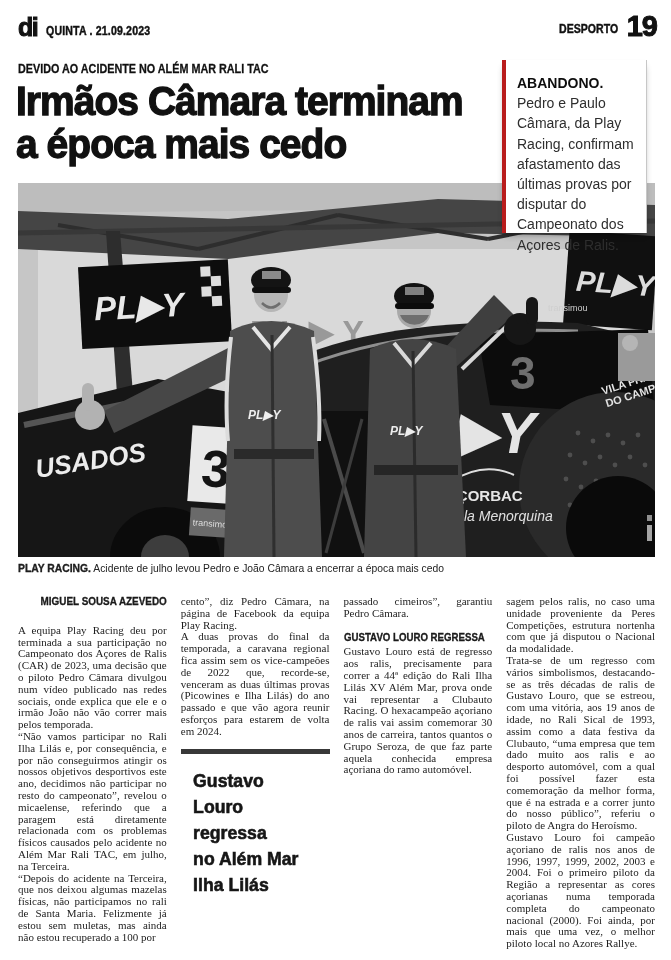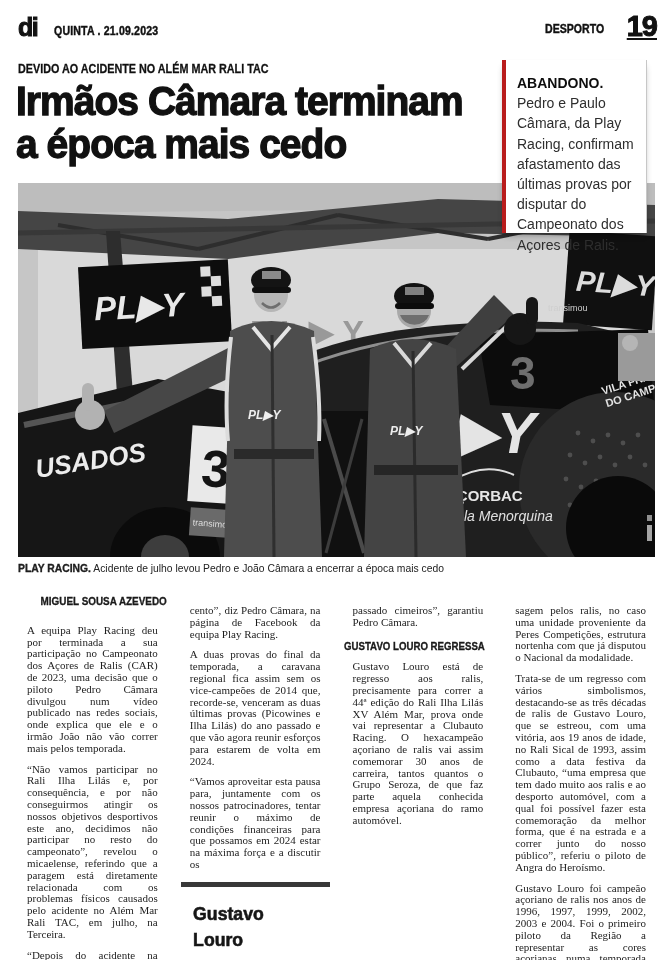--- a/index.html
+++ b/index.html
@@ -1,24 +1,24 @@
 <!DOCTYPE html>
 <html><head>
 <meta charset="utf-8">
 <style>
   html,body{margin:0;padding:0;background:#efefef;}
   .page{position:relative;width:671px;height:960px;background:#fff;overflow:hidden;
         font-family:"Liberation Sans",sans-serif;color:#111;}
   
-  .masthead{position:absolute;top:18px;left:18px;display:flex;align-items:flex-end;gap:17px;}
+  .masthead{position:absolute;top:18px;left:18px;display:flex;align-items:flex-end;gap:9px;}
   .logo{font-size:25px;font-weight:bold;letter-spacing:-1.5px;line-height:.78;-webkit-text-stroke:1px #111;}
   .mast-date{font-size:12px;font-weight:bold;letter-spacing:.2px;transform:scaleX(.88);transform-origin:left bottom;-webkit-text-stroke:.4px #111;white-space:nowrap;}
-  .header-right{position:absolute;top:12px;right:14px;display:flex;align-items:flex-start;gap:23px;}
+  .header-right{position:absolute;top:12px;right:14px;display:flex;align-items:flex-start;gap:9px;}
   .section-label{font-size:12px;font-weight:bold;margin-top:10px;transform:scaleX(.88);transform-origin:right;-webkit-text-stroke:.4px #111;}
-  .pagenum{font-size:29px;font-weight:bold;letter-spacing:-1px;line-height:1;text-decoration:underline;-webkit-text-stroke:1px #111;}
+  .pagenum{font-size:29px;font-weight:bold;letter-spacing:-1px;line-height:1;-webkit-text-stroke:1px #111;}
   
   .kicker{position:absolute;left:18px;top:61px;font-size:13.5px;font-weight:bold;white-space:nowrap;
           transform:scaleX(.8);transform-origin:left top;-webkit-text-stroke:.3px #111;}
   .headline{position:absolute;left:16px;top:80px;font-size:41px;font-weight:bold;line-height:43px;
             letter-spacing:-1px;transform:scaleX(.95);transform-origin:left top;-webkit-text-stroke:1.3px #111;white-space:nowrap;}
   
   .abandono{position:absolute;left:502px;top:60px;width:145px;height:173px;box-sizing:border-box;
             background:#fff;border-left:4px solid #b91c1c;border-right:1px solid #c7c7c7;
             padding:13px 11px 0 11px;z-index:5;font-size:14px;line-height:20.2px;color:#2e2e2e;
             box-shadow:0 4px 7px -3px rgba(0,0,0,.45);}
@@ -26,21 +26,21 @@
   
   .photo{position:absolute;left:18px;top:183px;width:637px;height:374px;background:#c6c6c6;overflow:hidden;}
   .photo svg{display:block;width:100%;height:100%;}
   .caption{position:absolute;left:18px;top:562px;width:630px;font-size:11px;color:#222;
            transform:scaleX(.94);transform-origin:left top;white-space:nowrap;}
   .caption b{-webkit-text-stroke:.3px #111;}
   
   .columns{position:absolute;left:18px;top:596px;width:637px;display:flex;gap:14px;}
   .col{flex:1 1 0;min-width:0;font-family:"Liberation Serif",serif;font-size:11px;line-height:11.8px;
        text-align:justify;color:#1d1d1d;}
-  .col p{margin:9px;}
+  .col p{margin:0;}
   .byline{font-family:"Liberation Sans",sans-serif;font-size:11px;font-weight:bold;text-align:right;
           margin-bottom:17px;transform:scaleX(.9);transform-origin:right top;-webkit-text-stroke:.3px #111;}
   .subhead{font-family:"Liberation Sans",sans-serif;font-size:10.5px;font-weight:bold;text-align:left;
            margin:12px 0 3px 0;transform:scaleX(.92);transform-origin:left;-webkit-text-stroke:.3px #111;white-space:nowrap;}
   .pullquote{margin-top:11px;}
   .pq-bar{height:5px;background:#383838;}
   .pq-text{padding:14px 4px 15px 13px;font-family:"Liberation Sans",sans-serif;font-size:19px;
            line-height:26px;font-weight:bold;color:#161616;-webkit-text-stroke:.6px #161616;
            transform:scaleX(.93);transform-origin:left top;}
 </style>
@@ -225,22 +225,21 @@
 
     <div class="col">
       <div class="byline">MIGUEL SOUSA AZEVEDO</div>
       <p>A equipa Play Racing deu por terminada a sua participação no Campeonato dos Açores de Ralis (CAR) de 2023, uma decisão que o piloto Pedro Câmara divulgou num vídeo publicado nas redes sociais, onde explica que ele e o irmão João não vão correr mais pelos temporada.</p>
       <p>“Não vamos participar no Rali Ilha Lilás e, por consequência, e por não conseguirmos atingir os nossos objetivos desportivos este ano, decidimos não participar no resto do campeonato”, revelou o micaelense, referindo que a paragem está diretamente relacionada com os problemas físicos causados pelo acidente no Além Mar Rali TAC, em julho, na Terceira.</p>
       <p>“Depois do acidente na Terceira, que nos deixou algumas mazelas físicas, não participamos no rali de Santa Maria. Felizmente já estou sem muletas, mas ainda não estou recuperado a 100 por</p>
     </div>
 
     <div class="col">
       <p>cento”, diz Pedro Câmara, na página de Facebook da equipa Play Racing.</p>
-      <p>A duas provas do final da temporada, a caravana regional fica assim sem os vice-campeões de 2014 que, recorde-se, venceram as duas últimas provas (Picowines e Ilha Lilás) do ano passado e que vão agora reunir esforços para estarem de volta em 2024.</p>
-      <p>“Vamos aproveitar esta pausa para, juntamente com os nossos patrocinadores, tentar reunir o máximo de condições financeiras para que possamos em 2024 estar na máxima força e a discutir os</p>
+      <p>A duas provas do final da temporada, a caravana regional fica assim sem os vice-campeões de 2022 que, recorde-se, venceram as duas últimas provas (Picowines e Ilha Lilás) do ano passado e que vão agora reunir esforços para estarem de volta em 2024.</p>
       <div class="pullquote">
         <div class="pq-bar"></div>
         <div class="pq-text">
           <div>Gustavo Louro</div>
           <div>regressa</div>
           <div>no Além Mar</div>
           <div>Ilha Lilás</div>
         </div>
 
       </div>

